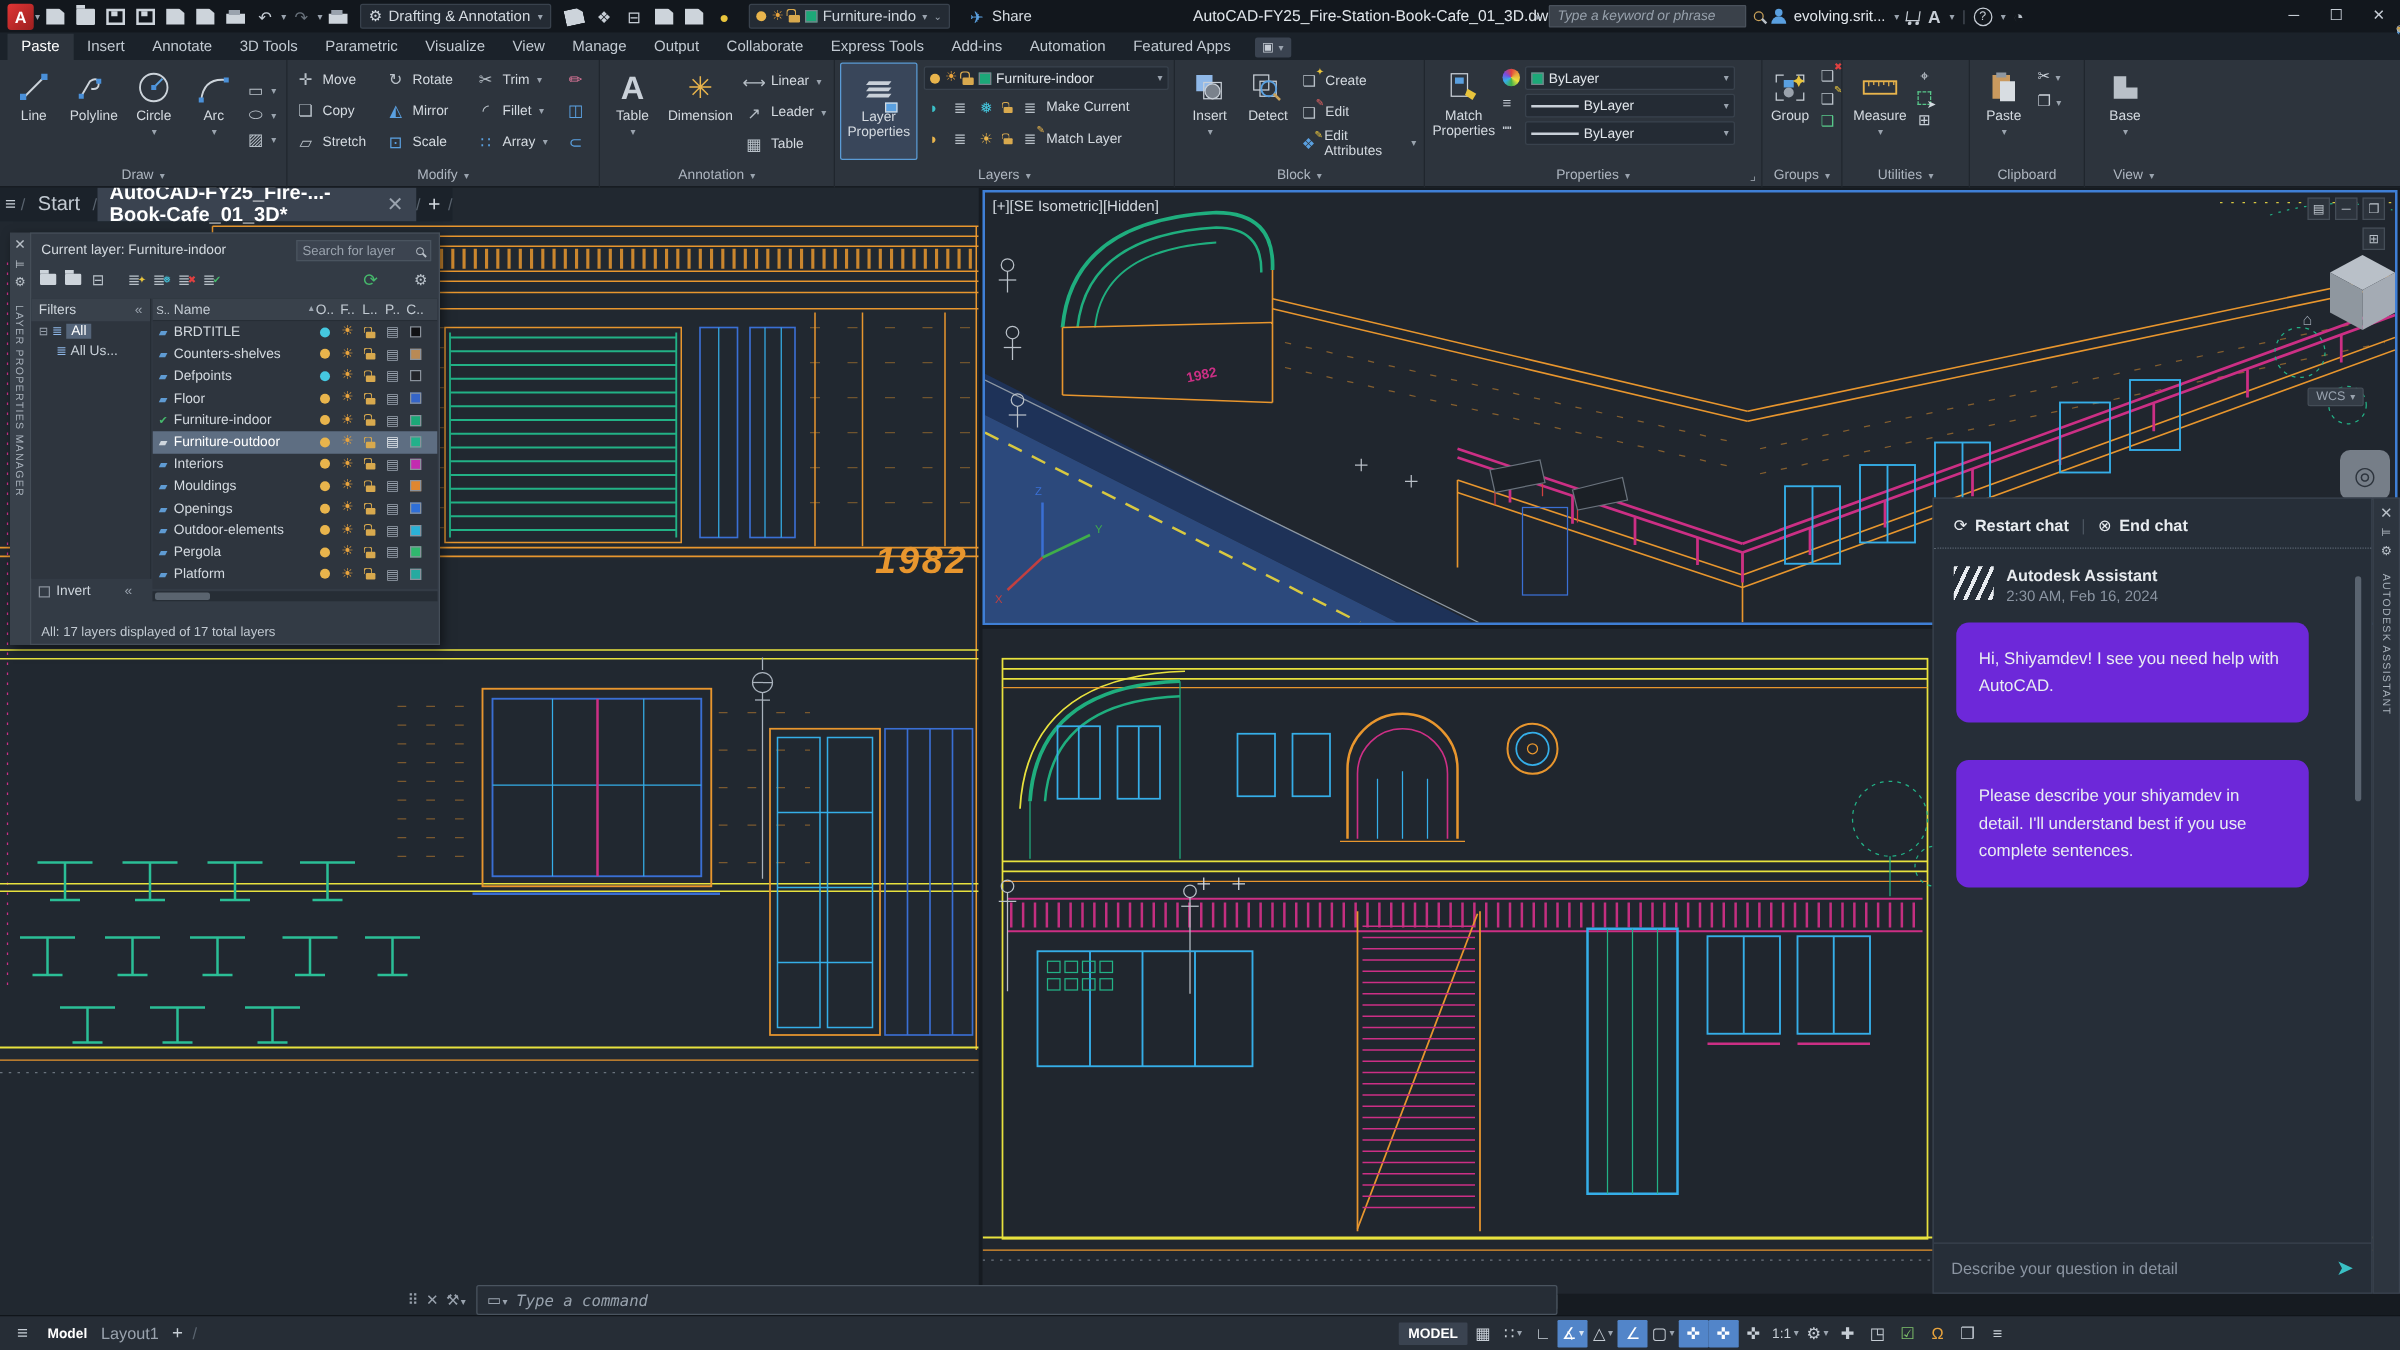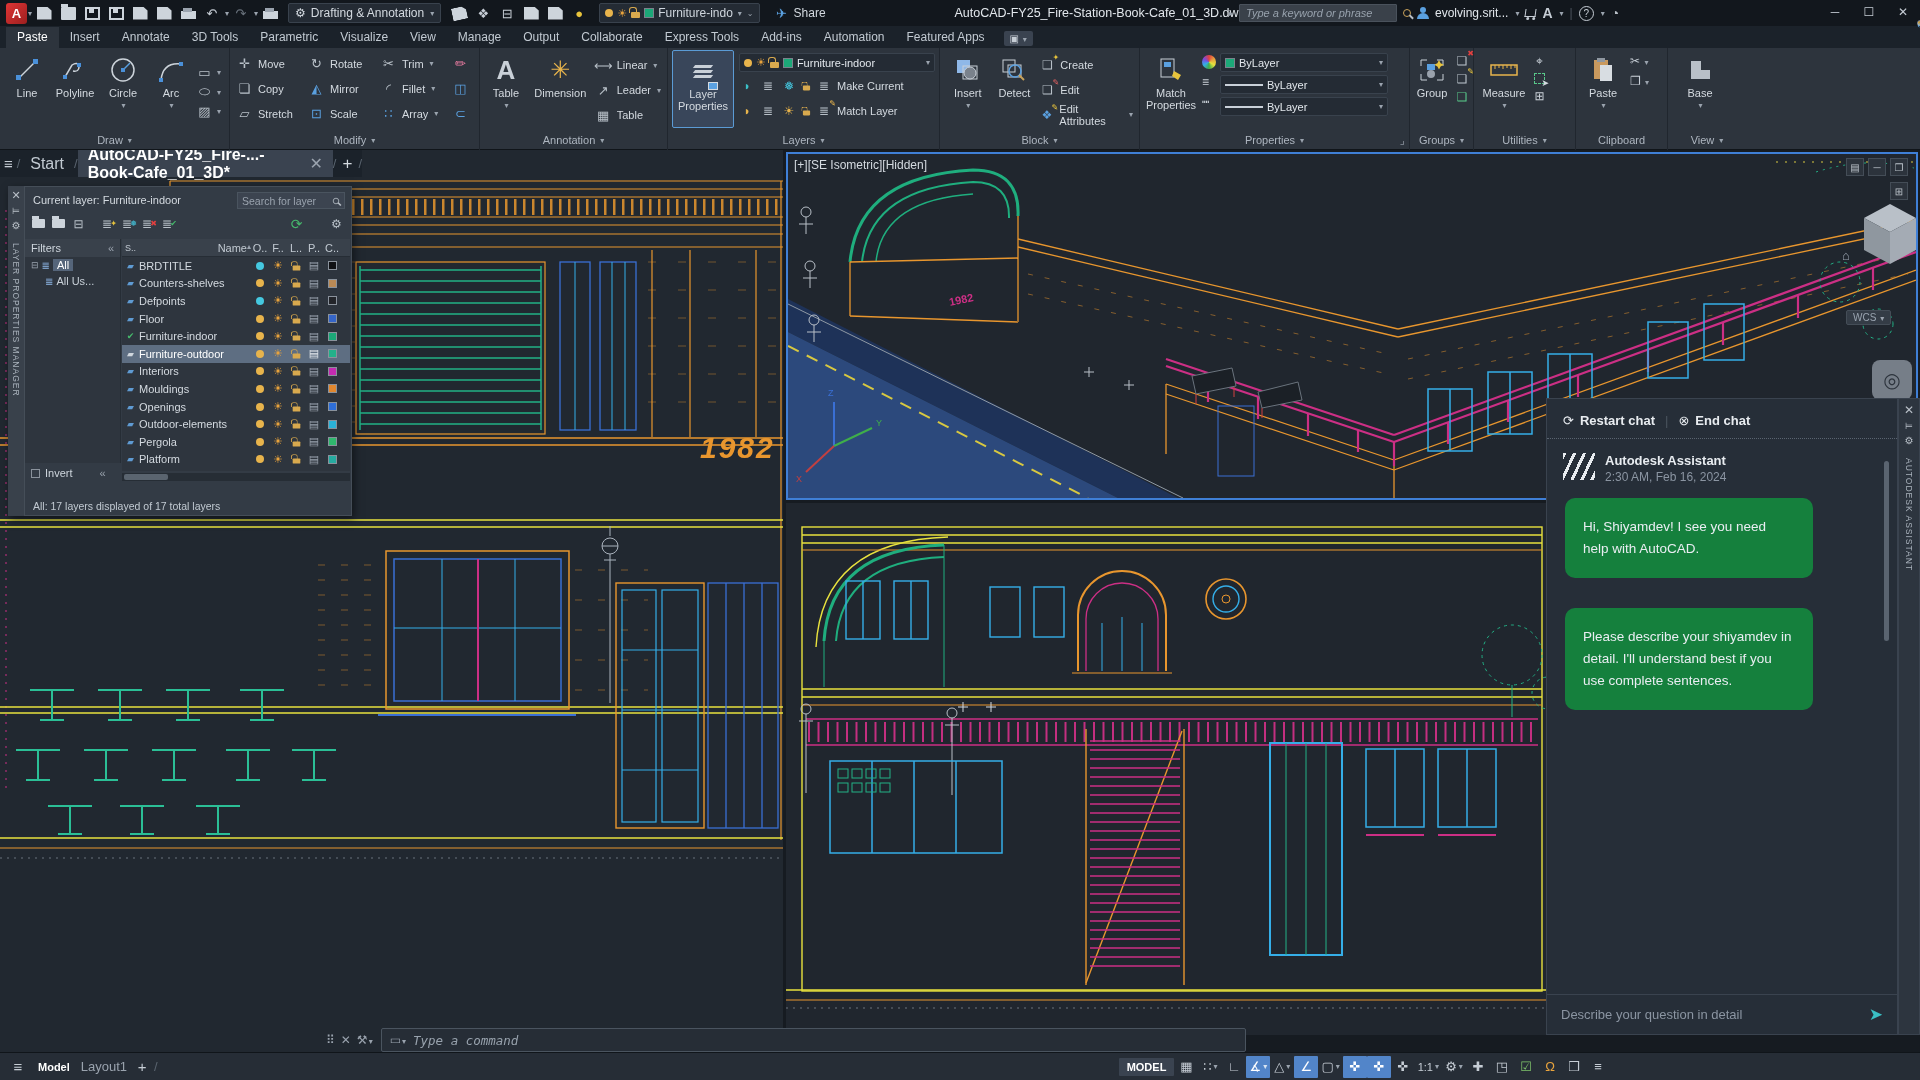--- a/index.html
+++ b/index.html
@@ -99,21 +99,21 @@
 .psw{width:9px;height:9px;border:1px solid #8a929c}
 #pal-status{position:absolute;left:8px;bottom:3px;color:#c2cad2;font-size:10.5px}
 .treerow{display:flex;align-items:center;gap:3px;padding:2px 0 2px 6px;color:#c8d0d8}
 .stack{color:#8fb8e8;font-size:10px}
 
 
 #chat{position:absolute;left:1546px;top:398px;width:352px;height:637px;background:#262e38;border:1px solid #3a434f;z-index:24;font-size:13.5px}
 #chatstrip{position:absolute;left:1898px;top:398px;width:22px;height:637px;background:#2d353f;border:1px solid #3a434f;z-index:24;display:flex;flex-direction:column;align-items:center;padding-top:4px;gap:4px;color:#b9c0c8}
 .chead{display:flex;align-items:center;gap:10px;padding:14px 16px 10px;color:#e8ecf0;font-weight:bold;font-size:13px}
 .dotted{border-top:1px dotted #5a6470;margin:0 0 6px}
-.bubble{background:#15803d;border-radius:10px;margin:14px 16px 0 18px;padding:18px;color:#e9edf2;line-height:22px;width:248px}
+.bubble{background:#6d28d9;border-radius:10px;margin:14px 16px 0 18px;padding:18px;color:#e9edf2;line-height:22px;width:282px}
 .chatinput{position:absolute;left:0;bottom:0;width:100%;height:40px;border-top:1px solid #3a434f;display:flex;align-items:center;padding:0 14px;gap:8px}
 .chatinput input{flex:1;background:transparent;border:none;outline:none;color:#d4dae0;font-size:13px}
 .chatinput input::placeholder{color:#8b95a2}
 #chatscroll{position:absolute;right:8px;top:62px;width:5px;height:180px;background:#5a6470;border-radius:3px}
 .alogo-stripes{width:32px;height:27px;background:repeating-linear-gradient(115deg,#e8ecf0 0 3px,transparent 3px 9px)}
 
 
 #cmdline{position:absolute;left:318px;top:1028px;width:928px;height:24px;z-index:26;display:flex;align-items:center}
 #cmd-grip{display:flex;align-items:center;gap:6px;color:#9aa3ae;padding:0 8px;font-size:12px}
 #cmd-field{flex:1;height:24px;background:#262d36;border:1px solid #4a545f;border-radius:2px;display:flex;align-items:center;gap:7px;padding:0 8px}
@@ -1058,21 +1058,21 @@
       </div>
       <div class="treerow" style="padding-left:20px">
         <span class="stack">≣</span>
           <span>All Us...</span>
       </div>
     </div>
 
     <div id="pal-list">
       <div class="phead">
         <span class="c-s">S..</span>
-        <span class="c-n" style="display:flex;justify-content:flex-end">
+        <span class="c-n" style="display:flex;justify-content:space-between">
             <span>Name</span>
             <span style="color:#9aa3ae;font-size:8px">▴</span>
           </span>
         <span class="c-i">O..</span>
         <span class="c-i">F..</span>
         <span class="c-i">L..</span>
         <span class="c-i">P..</span>
         <span class="c-i">C..</span>
       </div>
 

